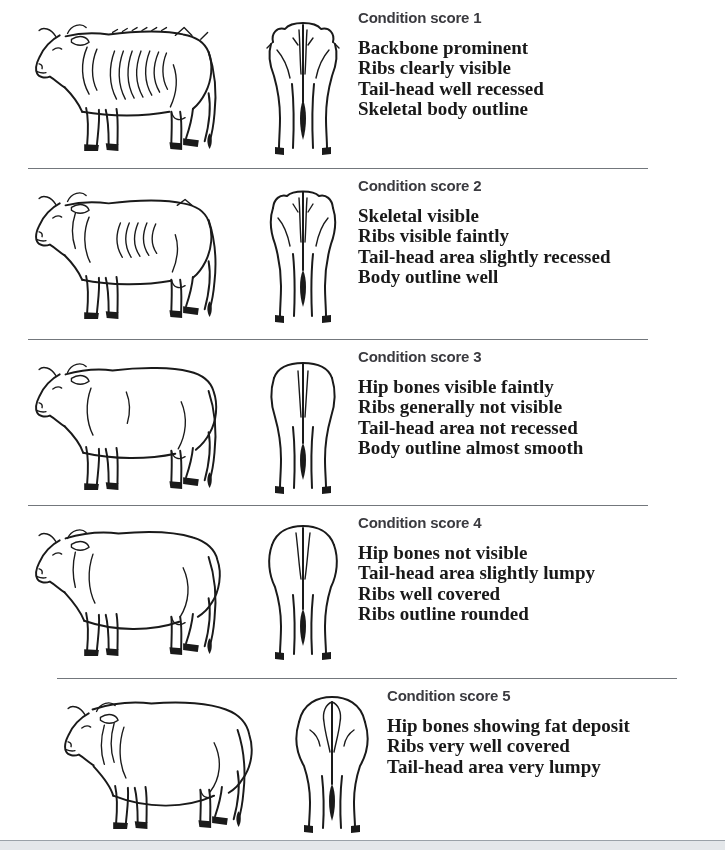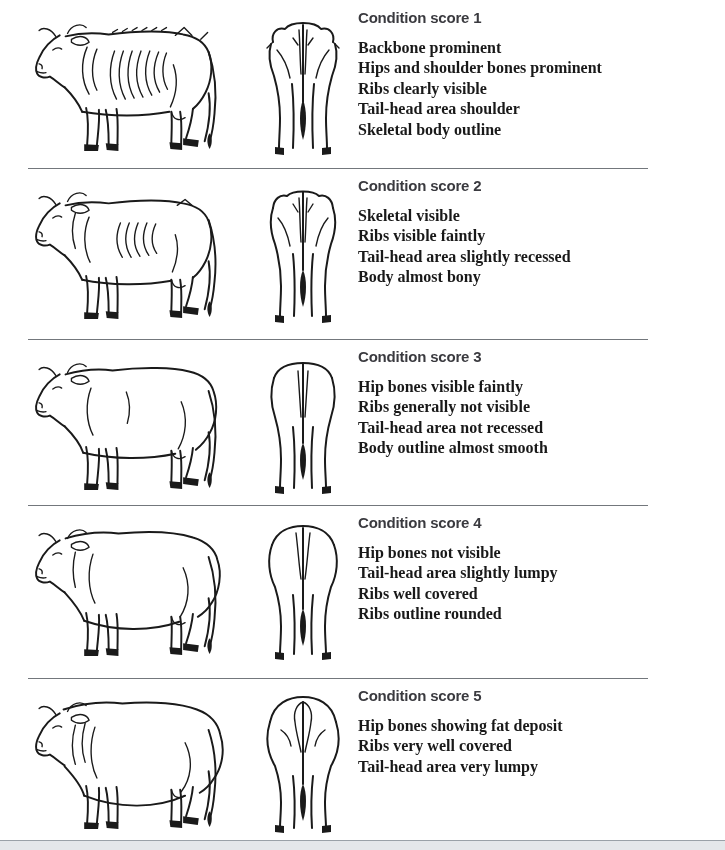--- a/index.html
+++ b/index.html
@@ -4,30 +4,30 @@
 <style>
   html,body{margin:0;padding:0;}
   body{width:725px;height:850px;background:#ffffff;font-family:"Liberation Sans",sans-serif;}
   .page{position:relative;width:725px;height:850px;overflow:hidden;background:#ffffff;}
   .rows{position:absolute;top:0;left:0;width:590px;}
   .row{position:relative;}
   .row:nth-child(1){height:168px;}
   .row:nth-child(2){height:171px;padding-left:24px;}
   .row:nth-child(3){height:166px;}
   .row:nth-child(4){height:173px;}
-  .row:nth-child(5){height:162px;}
+  .row:nth-child(5){height:162px;margin-left:29px;}
   .sep{position:absolute;top:0;left:28px;width:620px;height:0;border-top:1px solid #73777c;}
   .row:first-child .sep{display:none;}
   .illus{position:absolute;left:28px;top:6px;display:flex;align-items:flex-start;}
   .side-svg{width:226px;height:145px;}
   .rear-svg{width:82px;height:148px;margin-left:8px;margin-top:2px;}
   .textcol{position:absolute;left:358px;top:9px;width:350px;}
   .title{font-size:15px;font-weight:bold;color:#3a3a3f;letter-spacing:-0.2px;}
   .items{margin-top:12px;}
-  .item{font-family:"Liberation Serif",serif;font-weight:600;font-size:16px;color:#191919;line-height:20.4px;}
+  .item{font-family:"Liberation Serif",serif;font-weight:600;font-size:19px;color:#191919;line-height:20.4px;}
   .footer-bar{position:absolute;left:0;bottom:0;width:725px;height:10px;background:#e4e7ea;border-top:1px solid #9aa1a8;box-sizing:border-box;}
   .defs-holder{position:absolute;width:0;height:0;overflow:hidden;}
   svg .ln{fill:none;stroke:#1a1a1a;stroke-width:2;stroke-linecap:round;stroke-linejoin:round;}
   svg .fl{fill:#1a1a1a;stroke:none;}
   svg .thin{stroke-width:1.4;}
 </style>
 </head>
 <body>
 
 <div class="page">
@@ -180,23 +180,22 @@
             <use href="#side1"></use>
           </svg>
         <svg class="rear-svg" viewBox="0 0 80 148">
             <use href="#rear1"></use>
           </svg>
       </div>
       <div class="textcol">
         <div class="title">Condition score 1</div>
         <div class="items">
             <div class="item">Backbone prominent</div>
-            <div class="item">Hips and shoulder bones prominent</div>
             <div class="item">Ribs clearly visible</div>
-            <div class="item">Tail-head area shoulder</div>
+            <div class="item">Tail-head well recessed</div>
             <div class="item">Skeletal body outline</div>
           </div>
       </div>
     </div>
 
     <div class="row">
       <div class="sep"></div>
       <div class="illus">
         <svg class="side-svg" viewBox="0 0 230 148">
             <use href="#side2"></use>
@@ -204,21 +203,21 @@
         <svg class="rear-svg" viewBox="0 0 80 148">
             <use href="#rear2"></use>
           </svg>
       </div>
       <div class="textcol">
         <div class="title">Condition score 2</div>
         <div class="items">
             <div class="item">Skeletal visible</div>
             <div class="item">Ribs visible faintly</div>
             <div class="item">Tail-head area slightly recessed</div>
-            <div class="item">Body almost bony</div>
+            <div class="item">Body outline well</div>
           </div>
       </div>
     </div>
 
     <div class="row">
       <div class="sep"></div>
       <div class="illus">
         <svg class="side-svg" viewBox="0 0 230 148">
             <use href="#side3"></use>
           </svg>

